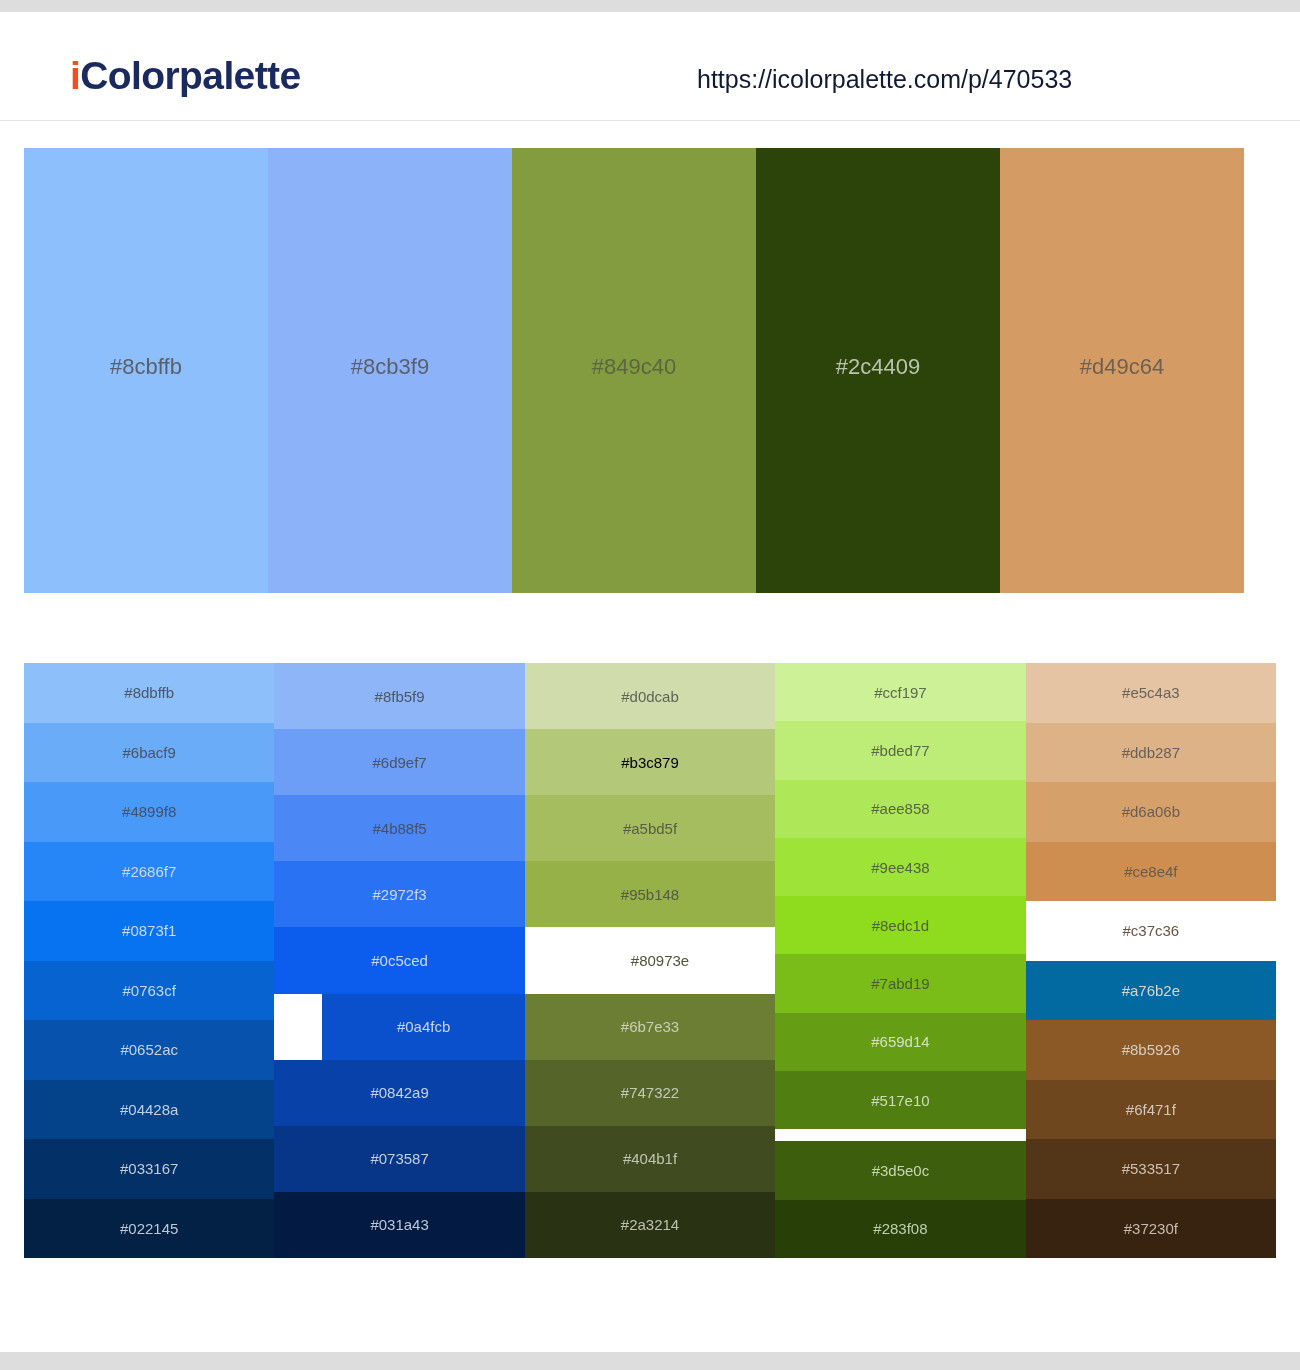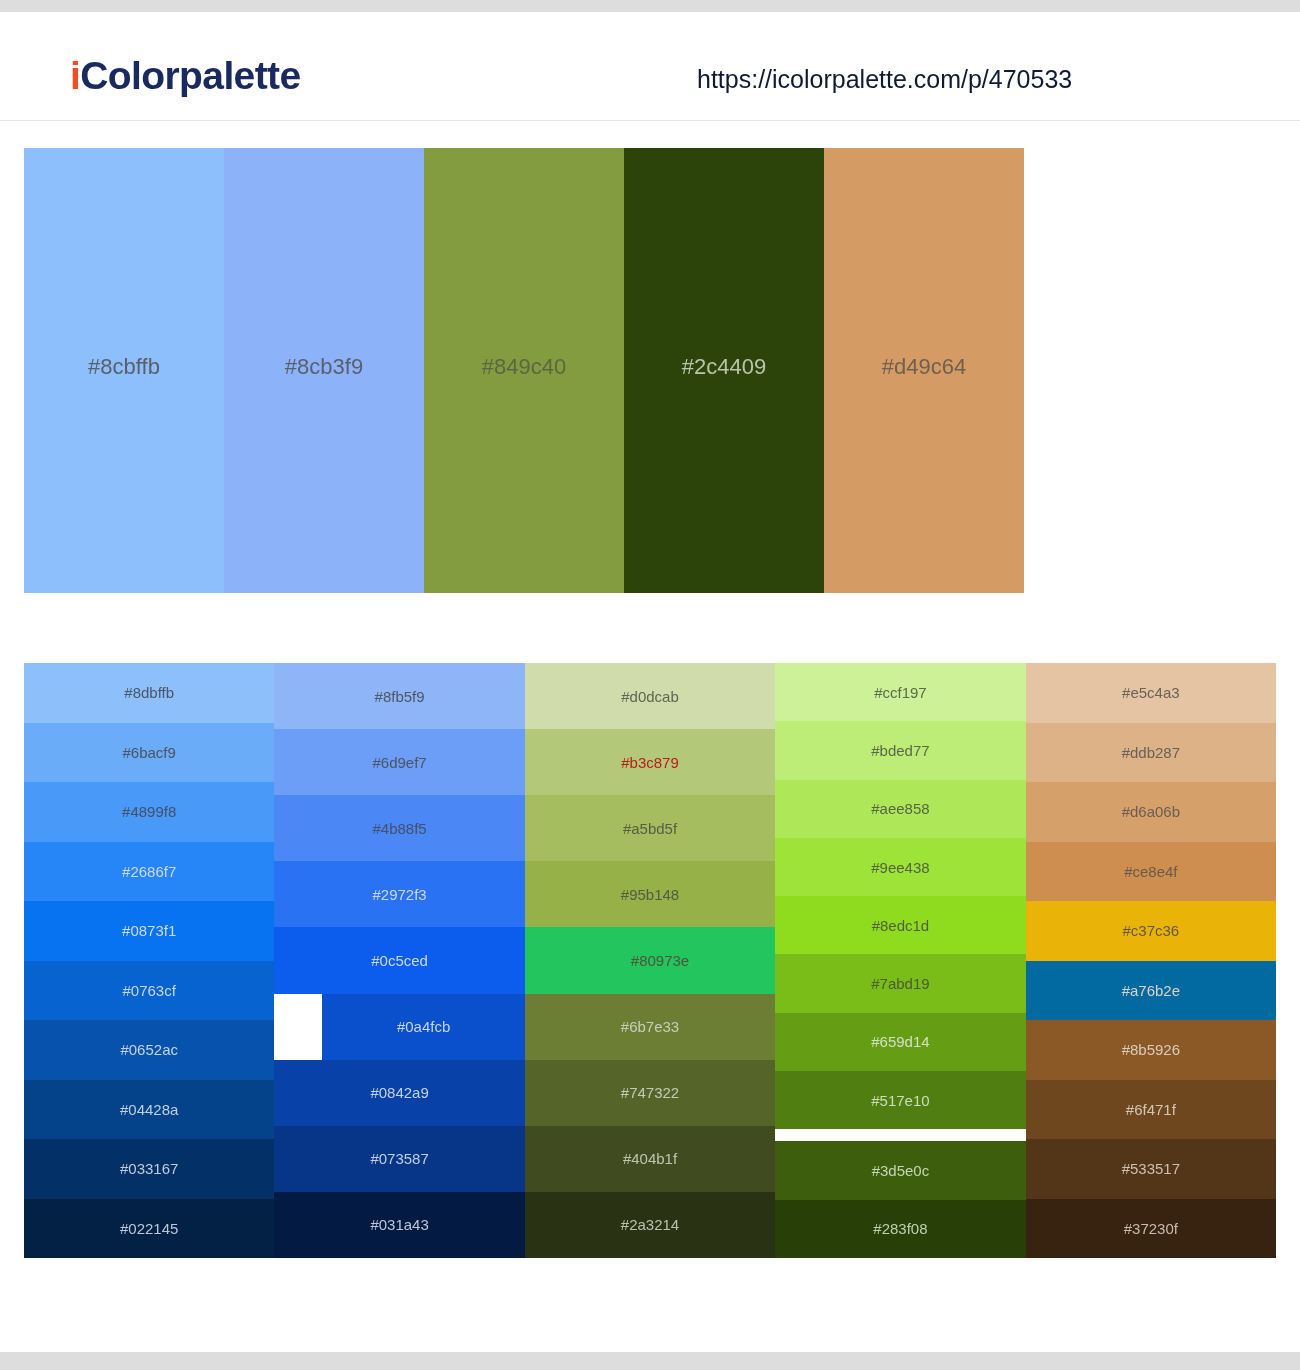--- a/index.html
+++ b/index.html
@@ -48,21 +48,21 @@
   }
   
   .sheet {
     position: absolute; left: 0; top: 121px;
     width: 1300px; height: 1231px;
     background: #ffffff;
   }
   
   .main-strip {
     position: absolute; left: 24px; top: 148px;
-    width: 1000px; height: 445px;
+    width: 1220px; height: 445px;
     display: flex;
     overflow: hidden;
   }
   .main-swatch {
     flex: 1 1 0;
     position: relative;
     display: flex;
     align-items: center;
     justify-content: center;
   }
@@ -153,24 +153,24 @@
         <div class="shade-cell" style="background: rgb(75, 136, 245); color: rgb(68, 80, 107);">#4b88f5</div>
         <div class="shade-cell" style="background: rgb(41, 114, 243); color: rgb(204, 216, 233);">#2972f3</div>
         <div class="shade-cell" style="background: rgb(12, 92, 237); color: rgb(204, 217, 236);">#0c5ced</div>
         <div class="shade-cell" style="background: rgb(10, 79, 203); color: rgb(200, 213, 233); margin-left: 48px;">#0a4fcb</div>
         <div class="shade-cell" style="background: rgb(8, 66, 169); color: rgb(198, 210, 229);">#0842a9</div>
         <div class="shade-cell" style="background: rgb(7, 53, 135); color: rgb(195, 207, 224);">#073587</div>
         <div class="shade-cell" style="background: rgb(3, 26, 67); color: rgb(189, 199, 214);">#031a43</div>
       </div>
       <div class="shade-col">
         <div class="shade-cell" style="background: rgb(208, 220, 171); color: rgb(95, 102, 85);">#d0dcab</div>
-        <div class="shade-cell" style="background: rgb(179, 200, 121); color: #b91c1c;">#b3c879</div>
+        <div class="shade-cell" style="background: rgb(179, 200, 121); color: #000000;">#b3c879</div>
         <div class="shade-cell" style="background: rgb(165, 189, 95); color: rgb(87, 94, 71);">#a5bd5f</div>
         <div class="shade-cell" style="background: rgb(149, 177, 72); color: rgb(85, 92, 67);">#95b148</div>
-        <div class="shade-cell" style="background: #22c55e; color: rgb(78, 85, 57); padding-left: 20px;">#80973e</div>
+        <div class="shade-cell" style="background: #ffffff; color: rgb(78, 85, 57); padding-left: 20px;">#80973e</div>
         <div class="shade-cell" style="background: rgb(107, 126, 51); color: rgb(200, 205, 189);">#6b7e33</div>
         <div class="shade-cell" style="background: rgb(85, 101, 41); color: rgb(196, 201, 184);">#747322</div>
         <div class="shade-cell" style="background: rgb(64, 75, 31); color: rgb(192, 197, 179);">#404b1f</div>
         <div class="shade-cell" style="background: rgb(42, 50, 20); color: rgb(188, 193, 174);">#2a3214</div>
       </div>
       <div class="shade-col">
         <div class="shade-cell" style="background: rgb(204, 241, 151); color: rgb(93, 106, 77);">#ccf197</div>
         <div class="shade-cell" style="background: rgb(189, 237, 119); color: rgb(91, 104, 73);">#bded77</div>
         <div class="shade-cell" style="background: rgb(174, 232, 88); color: rgb(88, 101, 69);">#aee858</div>
         <div class="shade-cell" style="background: rgb(158, 228, 56); color: rgb(85, 98, 64);">#9ee438</div>
@@ -179,21 +179,21 @@
         <div class="shade-cell" style="background: rgb(101, 157, 20); color: rgb(212, 224, 196);">#659d14</div>
         <div class="shade-cell" style="background: rgb(81, 126, 16); color: rgb(205, 220, 189);">#517e10</div>
         <div class="shade-cell" style="background: rgb(61, 94, 12); color: rgb(198, 214, 182); margin-top: 12px;">#3d5e0c</div>
         <div class="shade-cell" style="background: rgb(40, 63, 8); color: rgb(191, 208, 175);">#283f08</div>
       </div>
       <div class="shade-col">
         <div class="shade-cell" style="background: rgb(229, 196, 163); color: rgb(107, 98, 89);">#e5c4a3</div>
         <div class="shade-cell" style="background: rgb(221, 178, 135); color: rgb(106, 96, 87);">#ddb287</div>
         <div class="shade-cell" style="background: rgb(214, 160, 107); color: rgb(106, 94, 83);">#d6a06b</div>
         <div class="shade-cell" style="background: rgb(206, 142, 79); color: rgb(104, 91, 78);">#ce8e4f</div>
-        <div class="shade-cell" style="background: #eab308; color: rgb(101, 87, 72);">#c37c36</div>
+        <div class="shade-cell" style="background: #ffffff; color: rgb(101, 87, 72);">#c37c36</div>
         <div class="shade-cell" style="background: #0369a1; color: rgb(221, 210, 197);">#a76b2e</div>
         <div class="shade-cell" style="background: rgb(139, 89, 38); color: rgb(216, 204, 191);">#8b5926</div>
         <div class="shade-cell" style="background: rgb(111, 71, 31); color: rgb(210, 198, 185);">#6f471f</div>
         <div class="shade-cell" style="background: rgb(83, 53, 23); color: rgb(204, 192, 179);">#533517</div>
         <div class="shade-cell" style="background: rgb(55, 35, 15); color: rgb(198, 187, 173);">#37230f</div>
       </div>
     </div>
 
   <div class="bottom-strip"></div>
 

